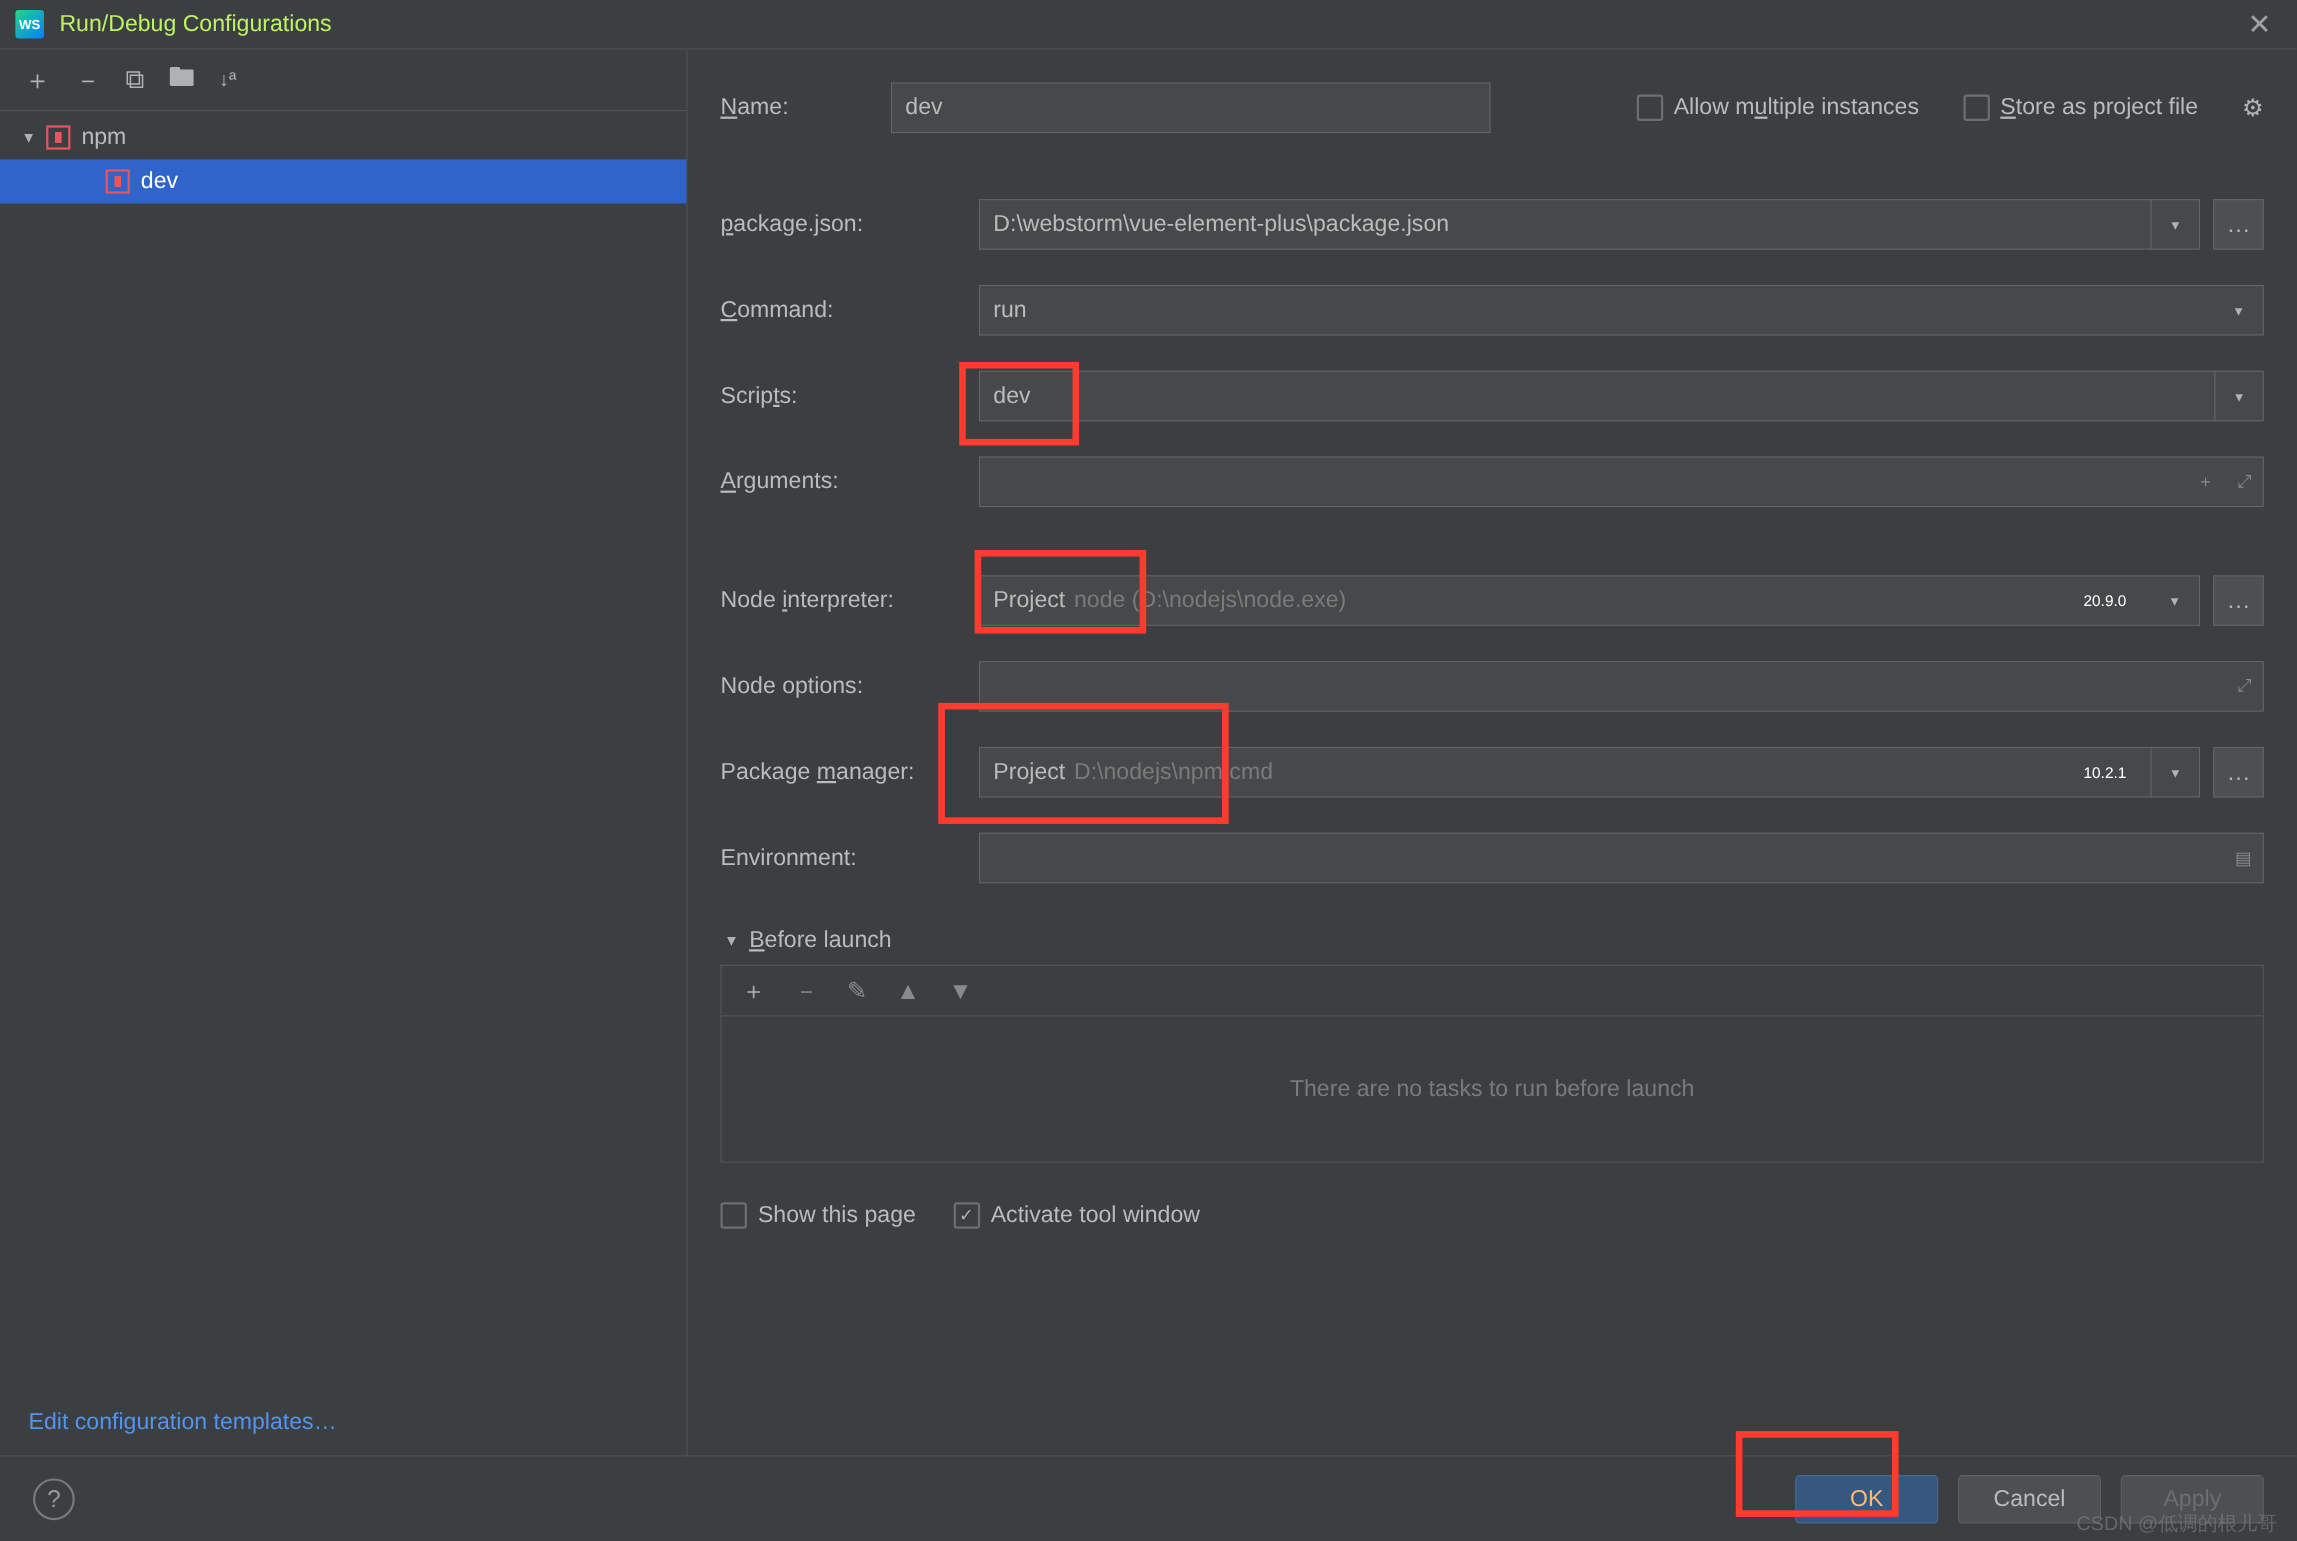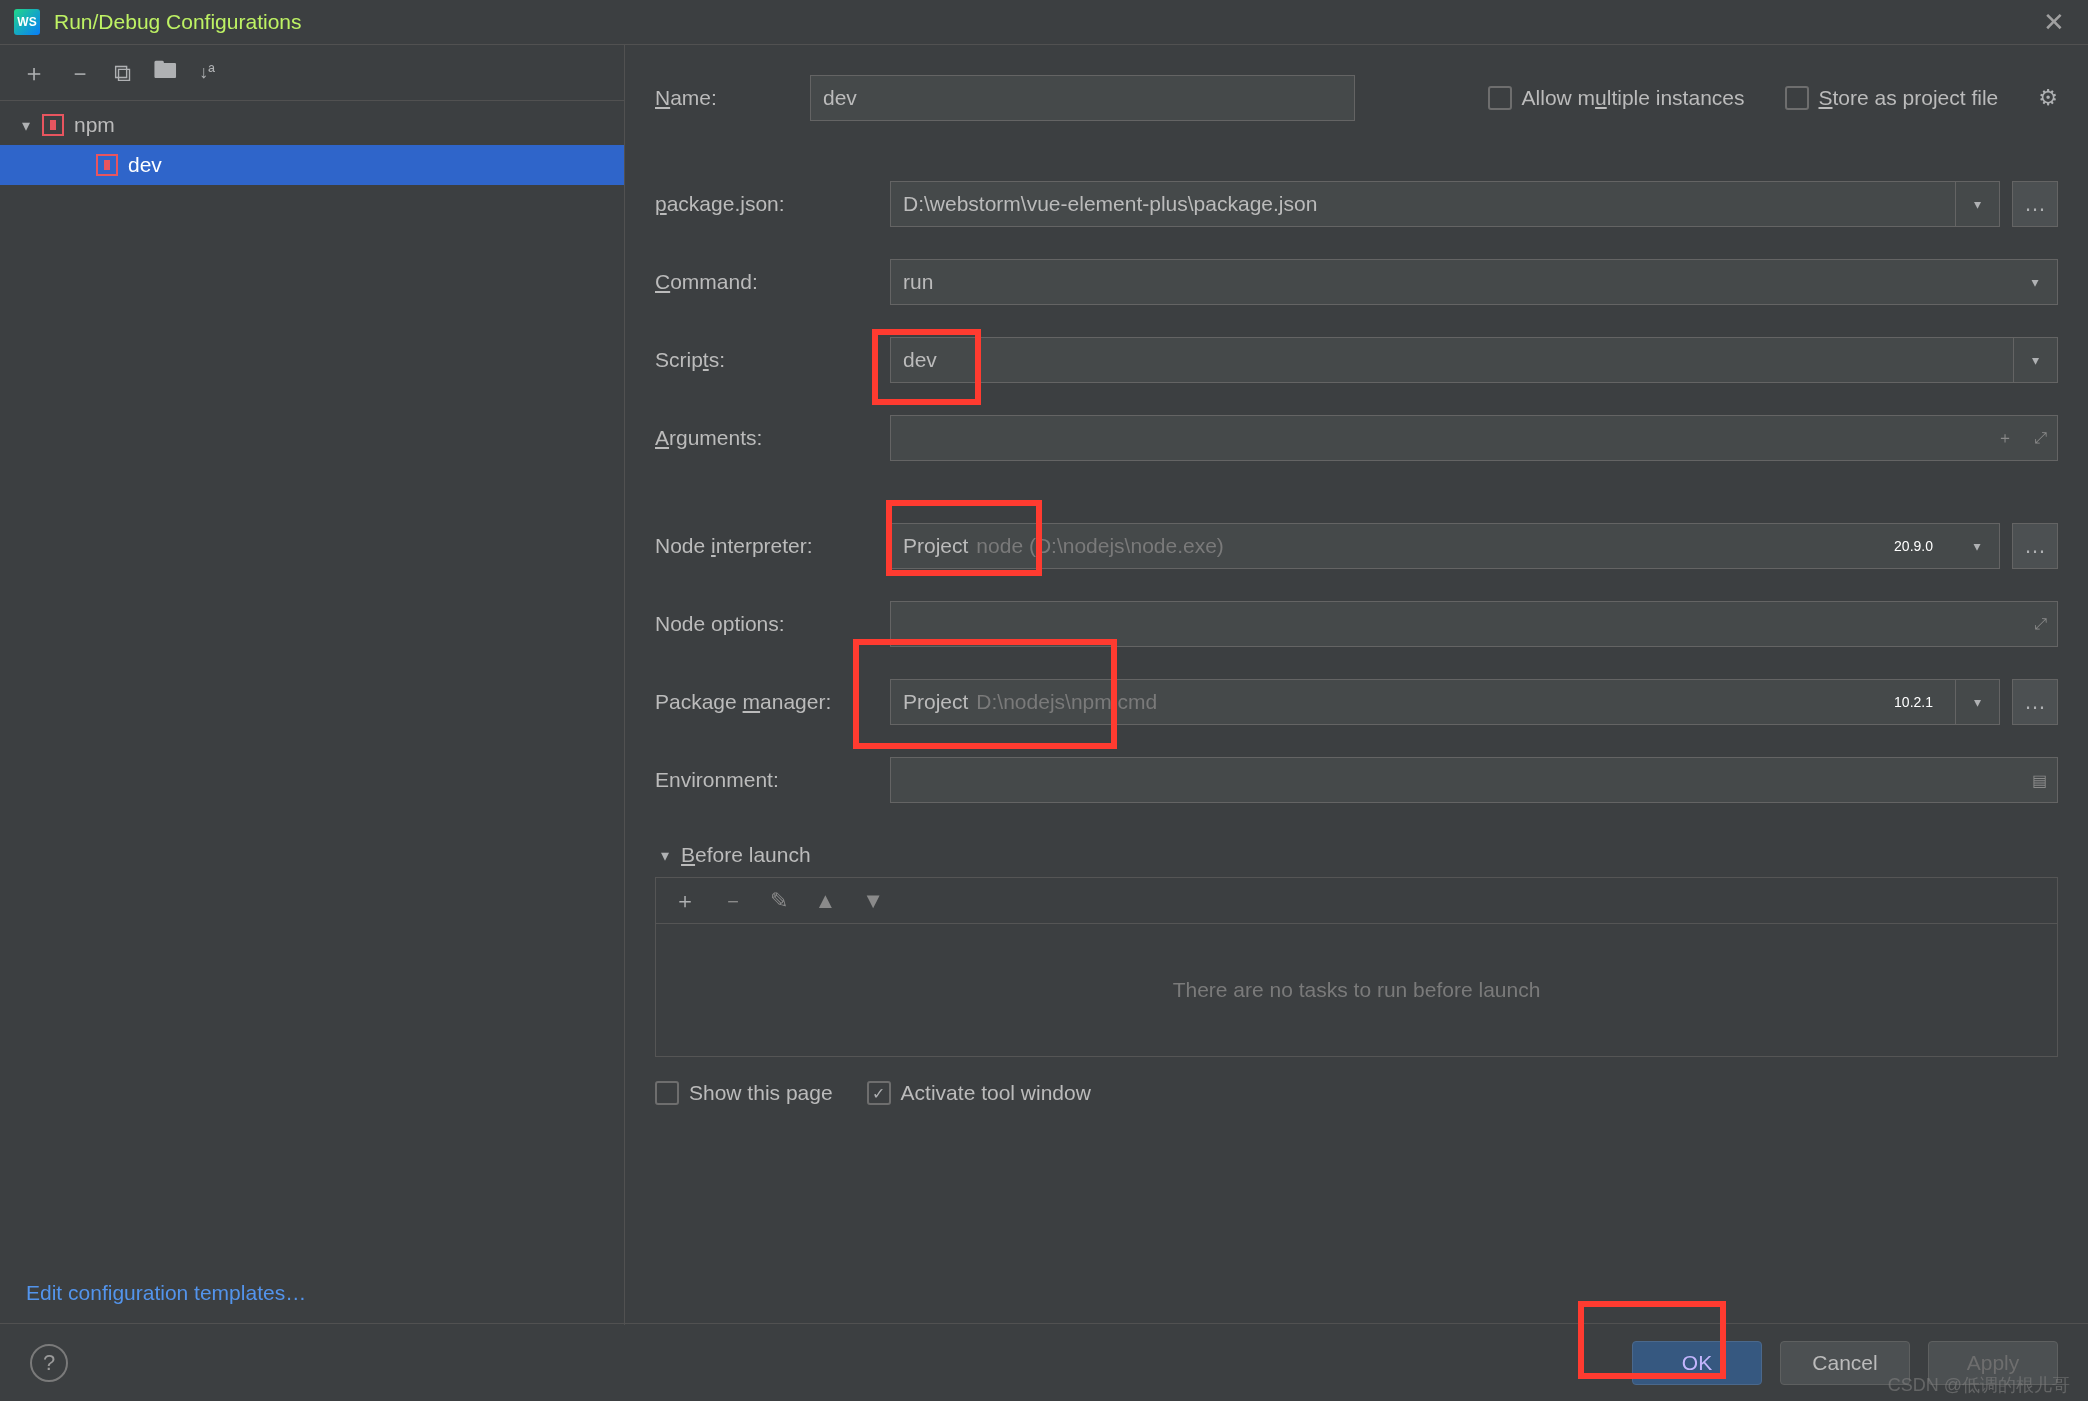--- a/index.html
+++ b/index.html
@@ -138,39 +138,39 @@
 }
 .before-toolbar span { color: #8a8a8a; font-size: 22px; cursor: pointer; }
 .before-toolbar span:first-child { color: #afb1b3; }
 
 .tasks-box {
   border: 1px solid #555; height: 134px;
   display: flex; align-items: center; justify-content: center;
   color: #7a7a7a; font-size: 21px;
 }
 
-.bottom-chks { display: flex; gap: 34px; margin-top: 24px; }
+.bottom-chks { display: flex; gap: 34px; margin-top: 36px; }
 
 .footer {
   position: absolute; left: 0; right: 0; bottom: 0; height: 78px;
   border-top: 1px solid #515151;
   display: flex; align-items: center; padding: 0 30px;
 }
 .help-btn {
   width: 38px; height: 38px; border-radius: 50%; border: 2px solid #7a7a7a;
   display: flex; align-items: center; justify-content: center;
   color: #9a9a9a; font-size: 22px; cursor: pointer;
 }
 .btns { margin-left: auto; display: flex; gap: 18px; }
 .btn {
   min-width: 130px; height: 44px; border: 1px solid #5e6060; background: #4c5052;
   color: #bbbbbb; display: flex; align-items: center; justify-content: center;
   font-size: 21px; border-radius: 4px; cursor: pointer;
 }
-.btn.primary { background: #365880; border-color: #4a688c; color: #c4b5fd; }
+.btn.primary { background: #365880; border-color: #4a688c; color: #fdba74; }
 .btn.disabled { color: #6e6e6e; }
 
 .redbox { position: absolute; border: 6px solid #ff3b30; pointer-events: none; }
 .rb1 { left: 872px; top: 329px; width: 109px; height: 76px; }
 .rb2 { left: 886px; top: 500px; width: 156px; height: 76px; }
 .rb3 { left: 853px; top: 639px; width: 264px; height: 110px; }
 .rb4 { left: 1578px; top: 1301px; width: 148px; height: 78px; }
 
 .watermark {
   position: absolute; right: 18px; bottom: 4px;

